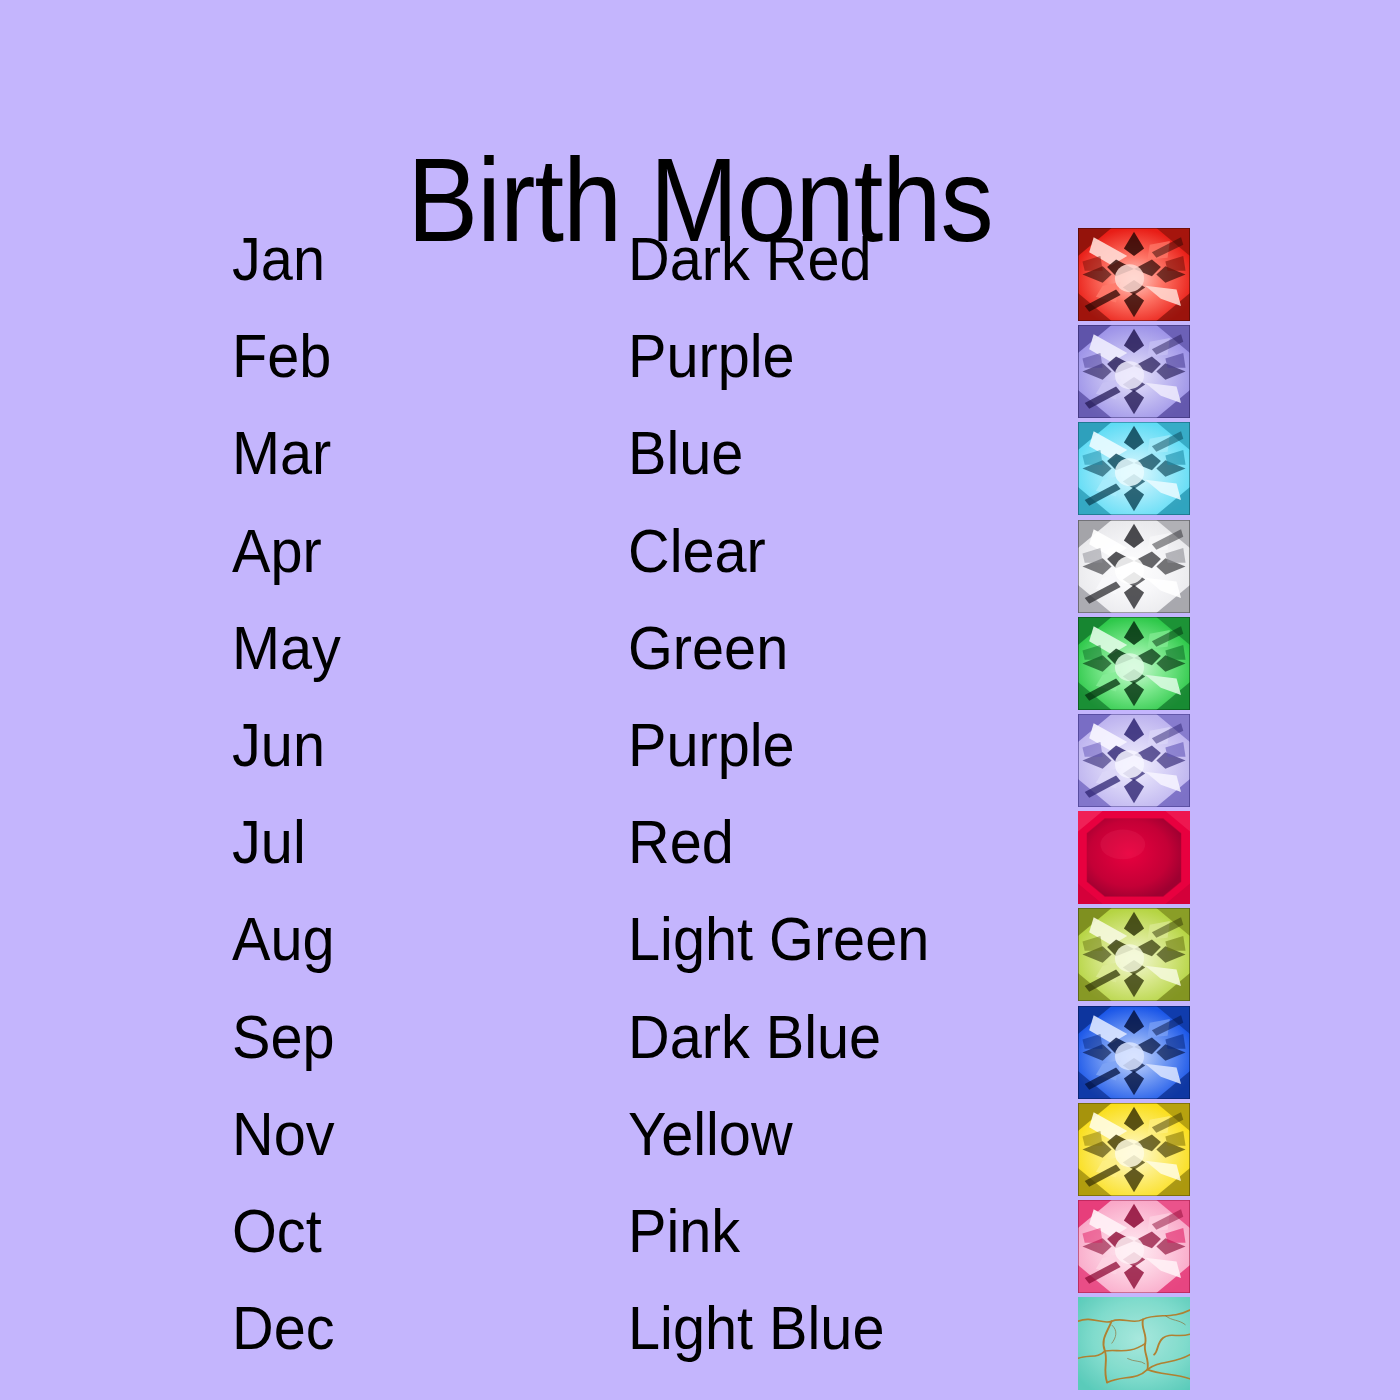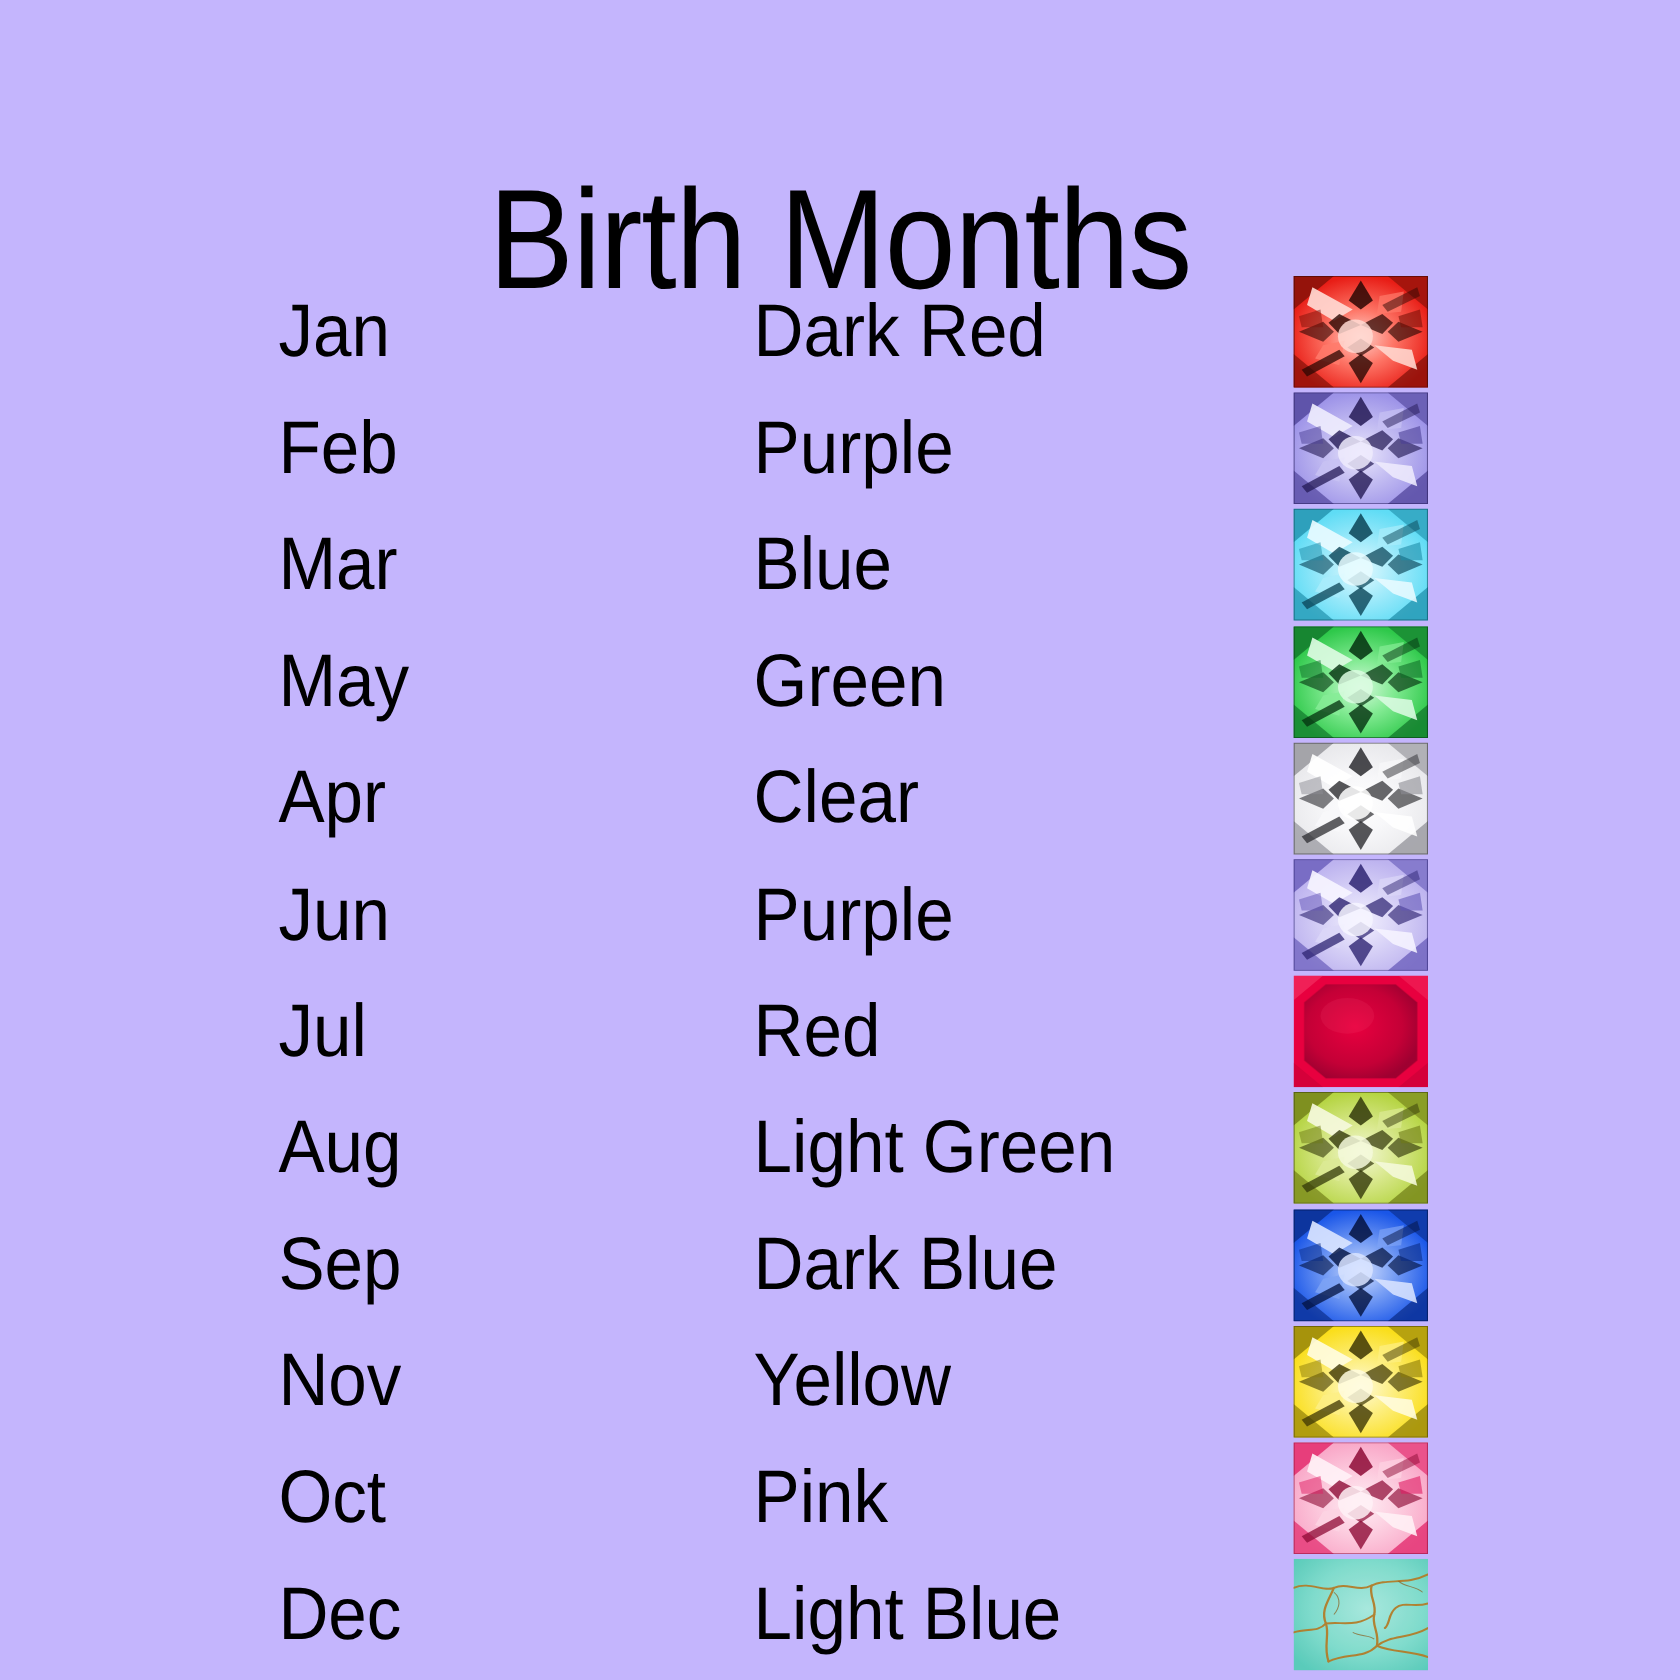--- a/index.html
+++ b/index.html
@@ -39,21 +39,21 @@
   #birth-table {
     position: absolute;
     left: 232px;
     top: 228px;
     width: 960px;
   }
   .row {
     position: relative;
     height: 97.2px;
     display: flex;
-    align-items: center;
+    align-items: flex-start;
   }
   .cell-month {
     width: 396px;
     flex: 0 0 396px;
     font-size: 62px;
     line-height: 1;
     color: #000000;
     transform: scaleX(0.93);
     transform-origin: 0 50%;
     white-space: nowrap;
@@ -222,20 +222,66 @@
   <polygon points="6,84 34,66 38,72 10,90" fill="#0a4356" opacity="0.75"></polygon>
   <polygon points="94,18 70,32 66,26 92,10" fill="#0a4356" opacity="0.5"></polygon>
 
   <ellipse cx="46" cy="54" rx="13" ry="15" fill="#e8fbff" opacity="0.85"></ellipse>
   <rect x="0" y="0" width="100" height="100" fill="none" stroke="#0a4356" stroke-width="1.6" opacity="0.55"></rect>
 </svg>
           </div>
         </div>
       </div>
       <div class="row">
+        <div class="cell-month">Apr</div>
+        <div class="cell-color">Clear</div>
+        <div class="cell-gem">
+          <div class="gem">
+<svg viewBox="0 0 100 100" width="112" height="93" preserveAspectRatio="none">
+  <defs>
+    <radialGradient id="ctr3" cx="50%" cy="55%" r="55%">
+      <stop offset="0%" stop-color="#ffffff"></stop>
+      <stop offset="45%" stop-color="#f8f8fa"></stop>
+      <stop offset="100%" stop-color="#e9e9ec"></stop>
+    </radialGradient>
+  </defs>
+  <rect x="0" y="0" width="100" height="100" fill="#e9e9ec"></rect>
+  <rect x="0" y="0" width="100" height="100" fill="url(#ctr3)" opacity="0.95"></rect>
+
+  <polygon points="0,0 30,0 0,30" fill="#8c8c93" opacity="0.75"></polygon>
+  <polygon points="100,0 70,0 100,30" fill="#8c8c93" opacity="0.6"></polygon>
+  <polygon points="0,100 0,70 30,100" fill="#8c8c93" opacity="0.65"></polygon>
+  <polygon points="100,100 100,70 70,100" fill="#8c8c93" opacity="0.7"></polygon>
+
+  <polygon points="50,4 41,22 50,30 59,22" fill="#2c2c30" opacity="0.85"></polygon>
+  <polygon points="50,96 41,78 50,70 59,78" fill="#2c2c30" opacity="0.8"></polygon>
+  <polygon points="4,50 22,41 30,50 22,59" fill="#2c2c30" opacity="0.6"></polygon>
+  <polygon points="96,50 78,41 70,50 78,59" fill="#2c2c30" opacity="0.65"></polygon>
+
+  <polygon points="14,10 44,30 30,40 10,26" fill="#ffffff" opacity="0.92"></polygon>
+  <polygon points="88,66 60,62 74,76 92,84" fill="#ffffff" opacity="0.88"></polygon>
+  <polygon points="22,62 38,58 34,80 16,74" fill="#f8f8fa" opacity="0.85"></polygon>
+  <polygon points="64,18 82,14 80,32 62,34" fill="#f8f8fa" opacity="0.7"></polygon>
+
+  <polygon points="34,34 50,44 34,52 26,42" fill="#2c2c30" opacity="0.8"></polygon>
+  <polygon points="66,34 74,42 66,52 50,44" fill="#2c2c30" opacity="0.72"></polygon>
+  <polygon points="40,64 50,56 60,64 50,72" fill="#2c2c30" opacity="0.7"></polygon>
+  <polygon points="78,36 94,30 96,46 80,46" fill="#8c8c93" opacity="0.6"></polygon>
+  <polygon points="4,36 20,30 22,46 6,46" fill="#8c8c93" opacity="0.5"></polygon>
+
+  <polygon points="6,84 34,66 38,72 10,90" fill="#2c2c30" opacity="0.75"></polygon>
+  <polygon points="94,18 70,32 66,26 92,10" fill="#2c2c30" opacity="0.5"></polygon>
+
+  <ellipse cx="46" cy="54" rx="13" ry="15" fill="#ffffff" opacity="0.85"></ellipse>
+  <rect x="0" y="0" width="100" height="100" fill="none" stroke="#2c2c30" stroke-width="1.6" opacity="0.55"></rect>
+</svg>
+          </div>
+        </div>
+      </div>
+      <div class="row">
         <div class="cell-month">May</div>
         <div class="cell-color">Green</div>
         <div class="cell-gem">
           <div class="gem">
 <svg viewBox="0 0 100 100" width="112" height="93" preserveAspectRatio="none">
   <defs>
     <radialGradient id="ctr4" cx="50%" cy="55%" r="55%">
       <stop offset="0%" stop-color="#dcfbe2"></stop>
       <stop offset="45%" stop-color="#86ec96"></stop>
       <stop offset="100%" stop-color="#2ec84a"></stop>
@@ -263,66 +309,20 @@
   <polygon points="66,34 74,42 66,52 50,44" fill="#04300f" opacity="0.72"></polygon>
   <polygon points="40,64 50,56 60,64 50,72" fill="#04300f" opacity="0.7"></polygon>
   <polygon points="78,36 94,30 96,46 80,46" fill="#10702a" opacity="0.6"></polygon>
   <polygon points="4,36 20,30 22,46 6,46" fill="#10702a" opacity="0.5"></polygon>
 
   <polygon points="6,84 34,66 38,72 10,90" fill="#04300f" opacity="0.75"></polygon>
   <polygon points="94,18 70,32 66,26 92,10" fill="#04300f" opacity="0.5"></polygon>
 
   <ellipse cx="46" cy="54" rx="13" ry="15" fill="#dcfbe2" opacity="0.85"></ellipse>
   <rect x="0" y="0" width="100" height="100" fill="none" stroke="#04300f" stroke-width="1.6" opacity="0.55"></rect>
-</svg>
-          </div>
-        </div>
-      </div>
-      <div class="row">
-        <div class="cell-month">Apr</div>
-        <div class="cell-color">Clear</div>
-        <div class="cell-gem">
-          <div class="gem">
-<svg viewBox="0 0 100 100" width="112" height="93" preserveAspectRatio="none">
-  <defs>
-    <radialGradient id="ctr3" cx="50%" cy="55%" r="55%">
-      <stop offset="0%" stop-color="#ffffff"></stop>
-      <stop offset="45%" stop-color="#f8f8fa"></stop>
-      <stop offset="100%" stop-color="#e9e9ec"></stop>
-    </radialGradient>
-  </defs>
-  <rect x="0" y="0" width="100" height="100" fill="#e9e9ec"></rect>
-  <rect x="0" y="0" width="100" height="100" fill="url(#ctr3)" opacity="0.95"></rect>
-
-  <polygon points="0,0 30,0 0,30" fill="#8c8c93" opacity="0.75"></polygon>
-  <polygon points="100,0 70,0 100,30" fill="#8c8c93" opacity="0.6"></polygon>
-  <polygon points="0,100 0,70 30,100" fill="#8c8c93" opacity="0.65"></polygon>
-  <polygon points="100,100 100,70 70,100" fill="#8c8c93" opacity="0.7"></polygon>
-
-  <polygon points="50,4 41,22 50,30 59,22" fill="#2c2c30" opacity="0.85"></polygon>
-  <polygon points="50,96 41,78 50,70 59,78" fill="#2c2c30" opacity="0.8"></polygon>
-  <polygon points="4,50 22,41 30,50 22,59" fill="#2c2c30" opacity="0.6"></polygon>
-  <polygon points="96,50 78,41 70,50 78,59" fill="#2c2c30" opacity="0.65"></polygon>
-
-  <polygon points="14,10 44,30 30,40 10,26" fill="#ffffff" opacity="0.92"></polygon>
-  <polygon points="88,66 60,62 74,76 92,84" fill="#ffffff" opacity="0.88"></polygon>
-  <polygon points="22,62 38,58 34,80 16,74" fill="#f8f8fa" opacity="0.85"></polygon>
-  <polygon points="64,18 82,14 80,32 62,34" fill="#f8f8fa" opacity="0.7"></polygon>
-
-  <polygon points="34,34 50,44 34,52 26,42" fill="#2c2c30" opacity="0.8"></polygon>
-  <polygon points="66,34 74,42 66,52 50,44" fill="#2c2c30" opacity="0.72"></polygon>
-  <polygon points="40,64 50,56 60,64 50,72" fill="#2c2c30" opacity="0.7"></polygon>
-  <polygon points="78,36 94,30 96,46 80,46" fill="#8c8c93" opacity="0.6"></polygon>
-  <polygon points="4,36 20,30 22,46 6,46" fill="#8c8c93" opacity="0.5"></polygon>
-
-  <polygon points="6,84 34,66 38,72 10,90" fill="#2c2c30" opacity="0.75"></polygon>
-  <polygon points="94,18 70,32 66,26 92,10" fill="#2c2c30" opacity="0.5"></polygon>
-
-  <ellipse cx="46" cy="54" rx="13" ry="15" fill="#ffffff" opacity="0.85"></ellipse>
-  <rect x="0" y="0" width="100" height="100" fill="none" stroke="#2c2c30" stroke-width="1.6" opacity="0.55"></rect>
 </svg>
           </div>
         </div>
       </div>
       <div class="row">
         <div class="cell-month">Jun</div>
         <div class="cell-color">Purple</div>
         <div class="cell-gem">
           <div class="gem">
 <svg viewBox="0 0 100 100" width="112" height="93" preserveAspectRatio="none">

